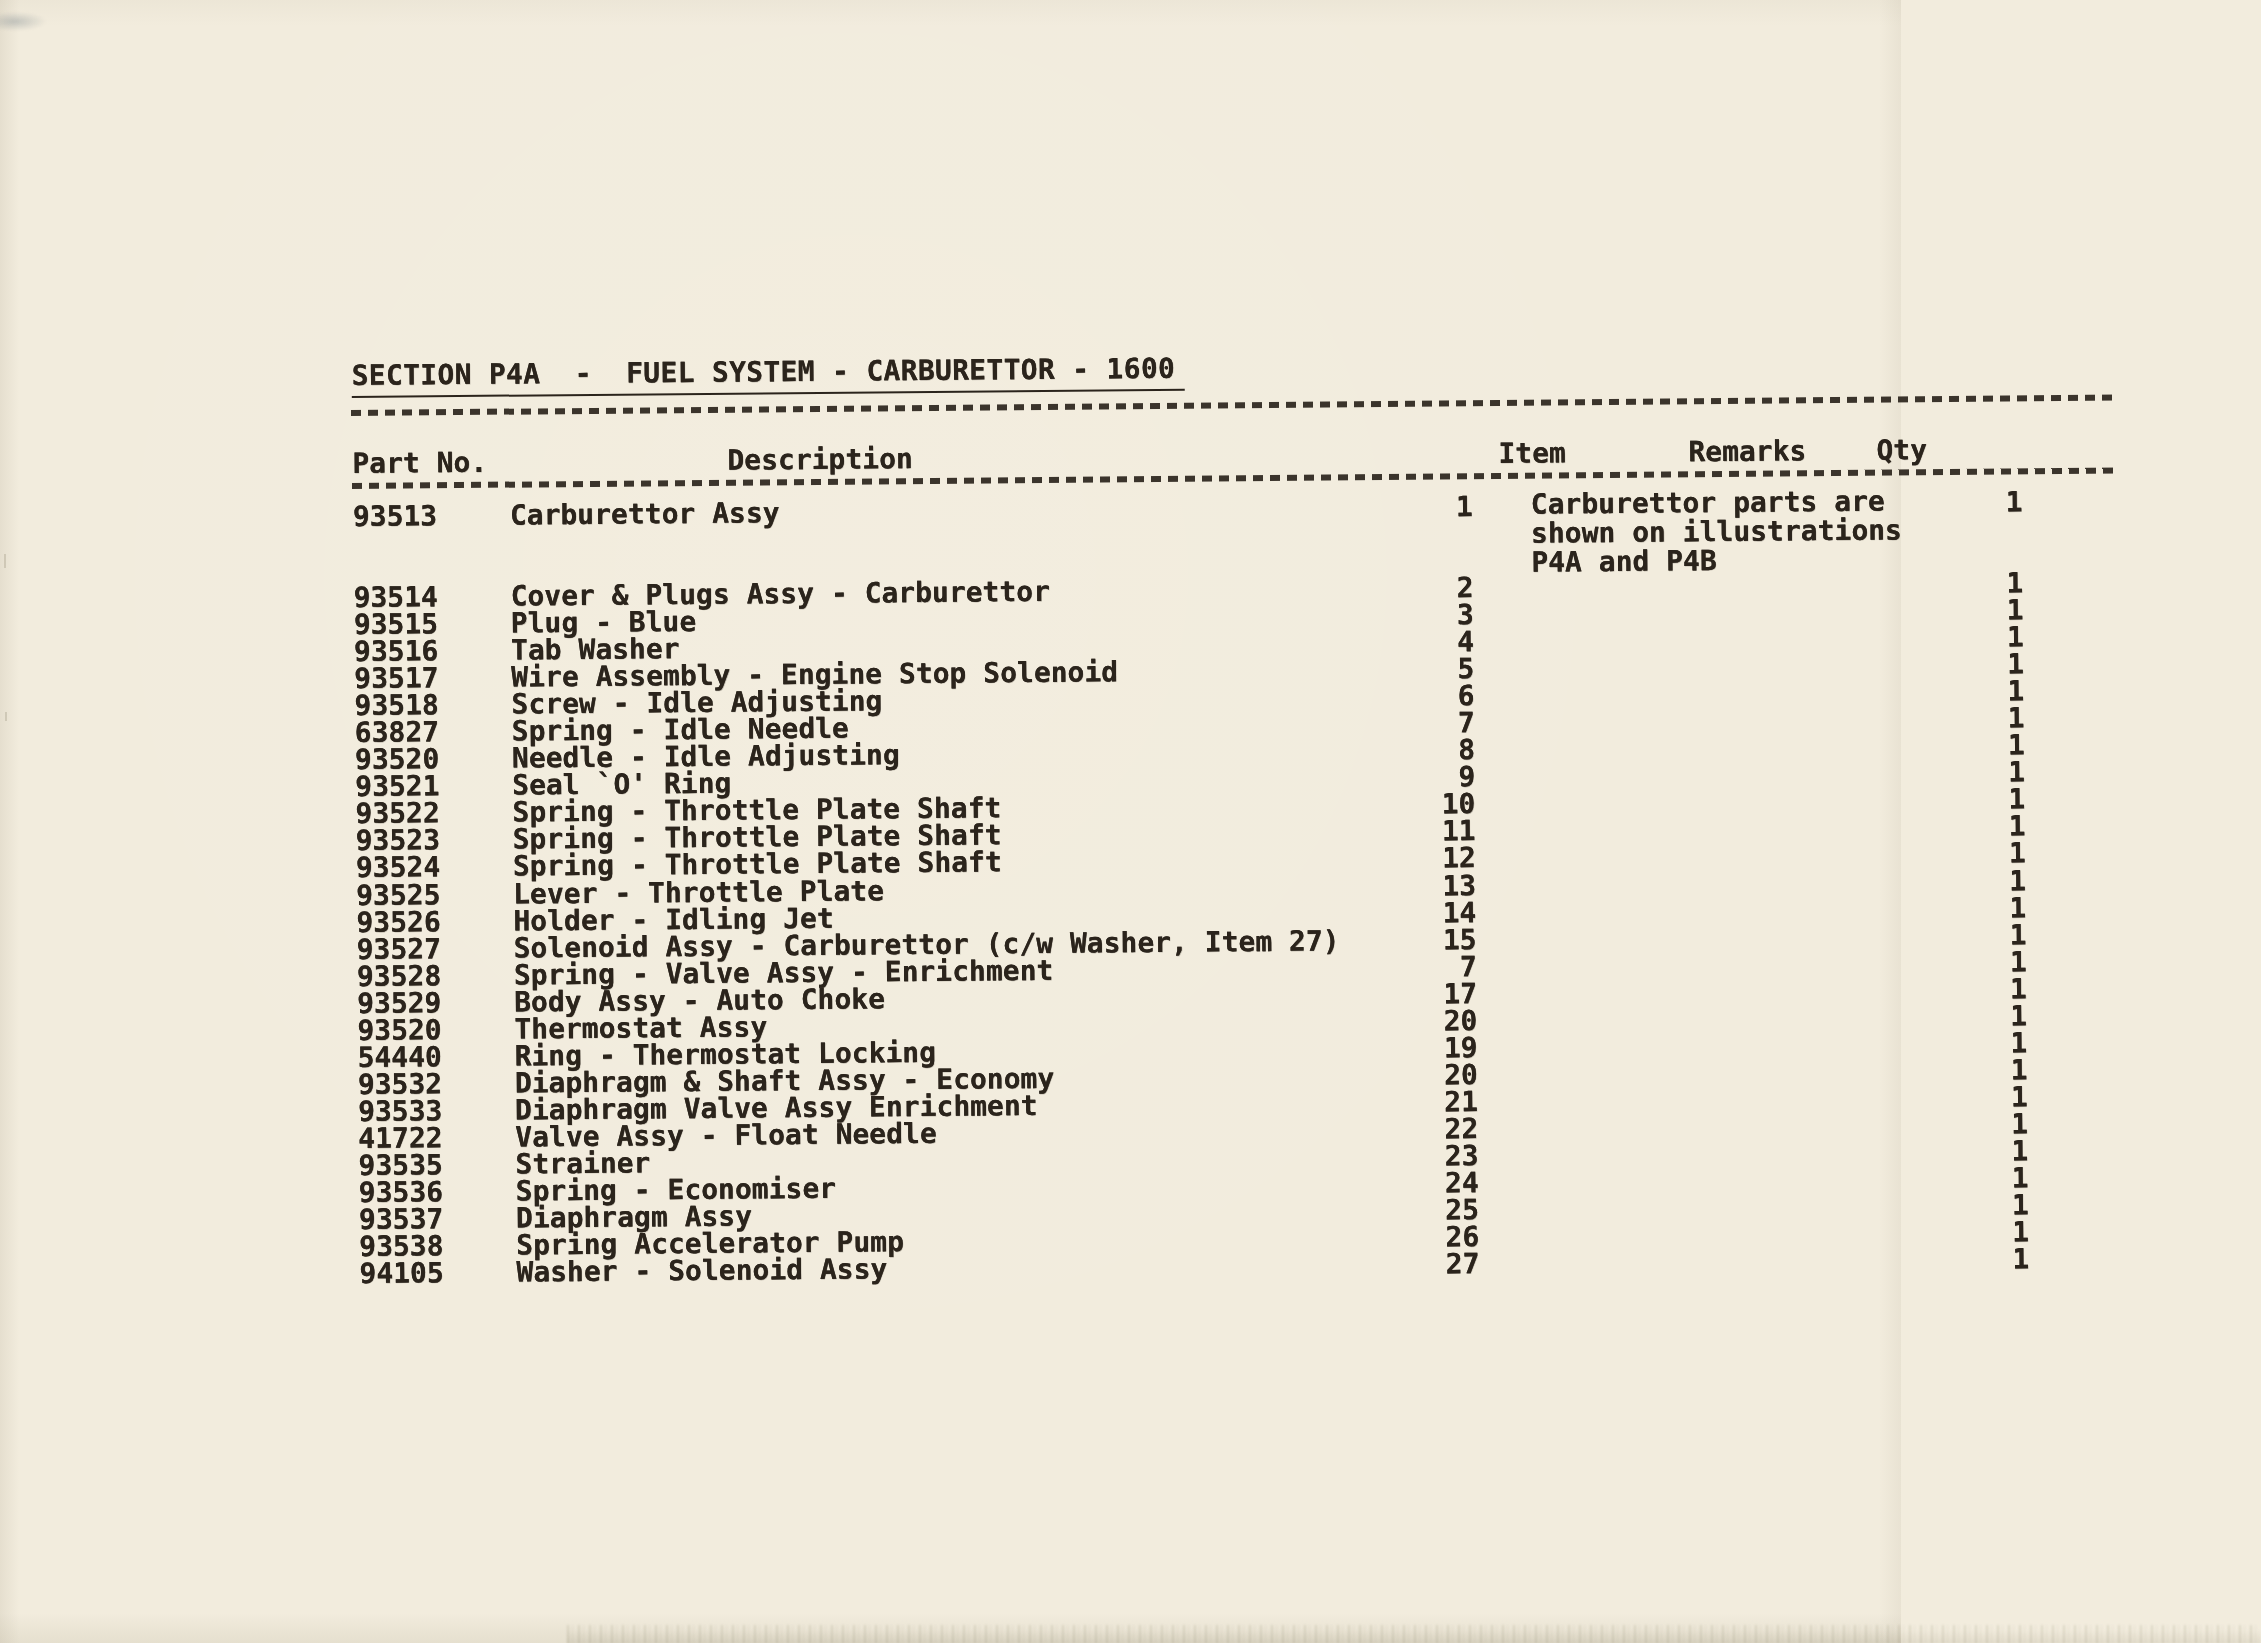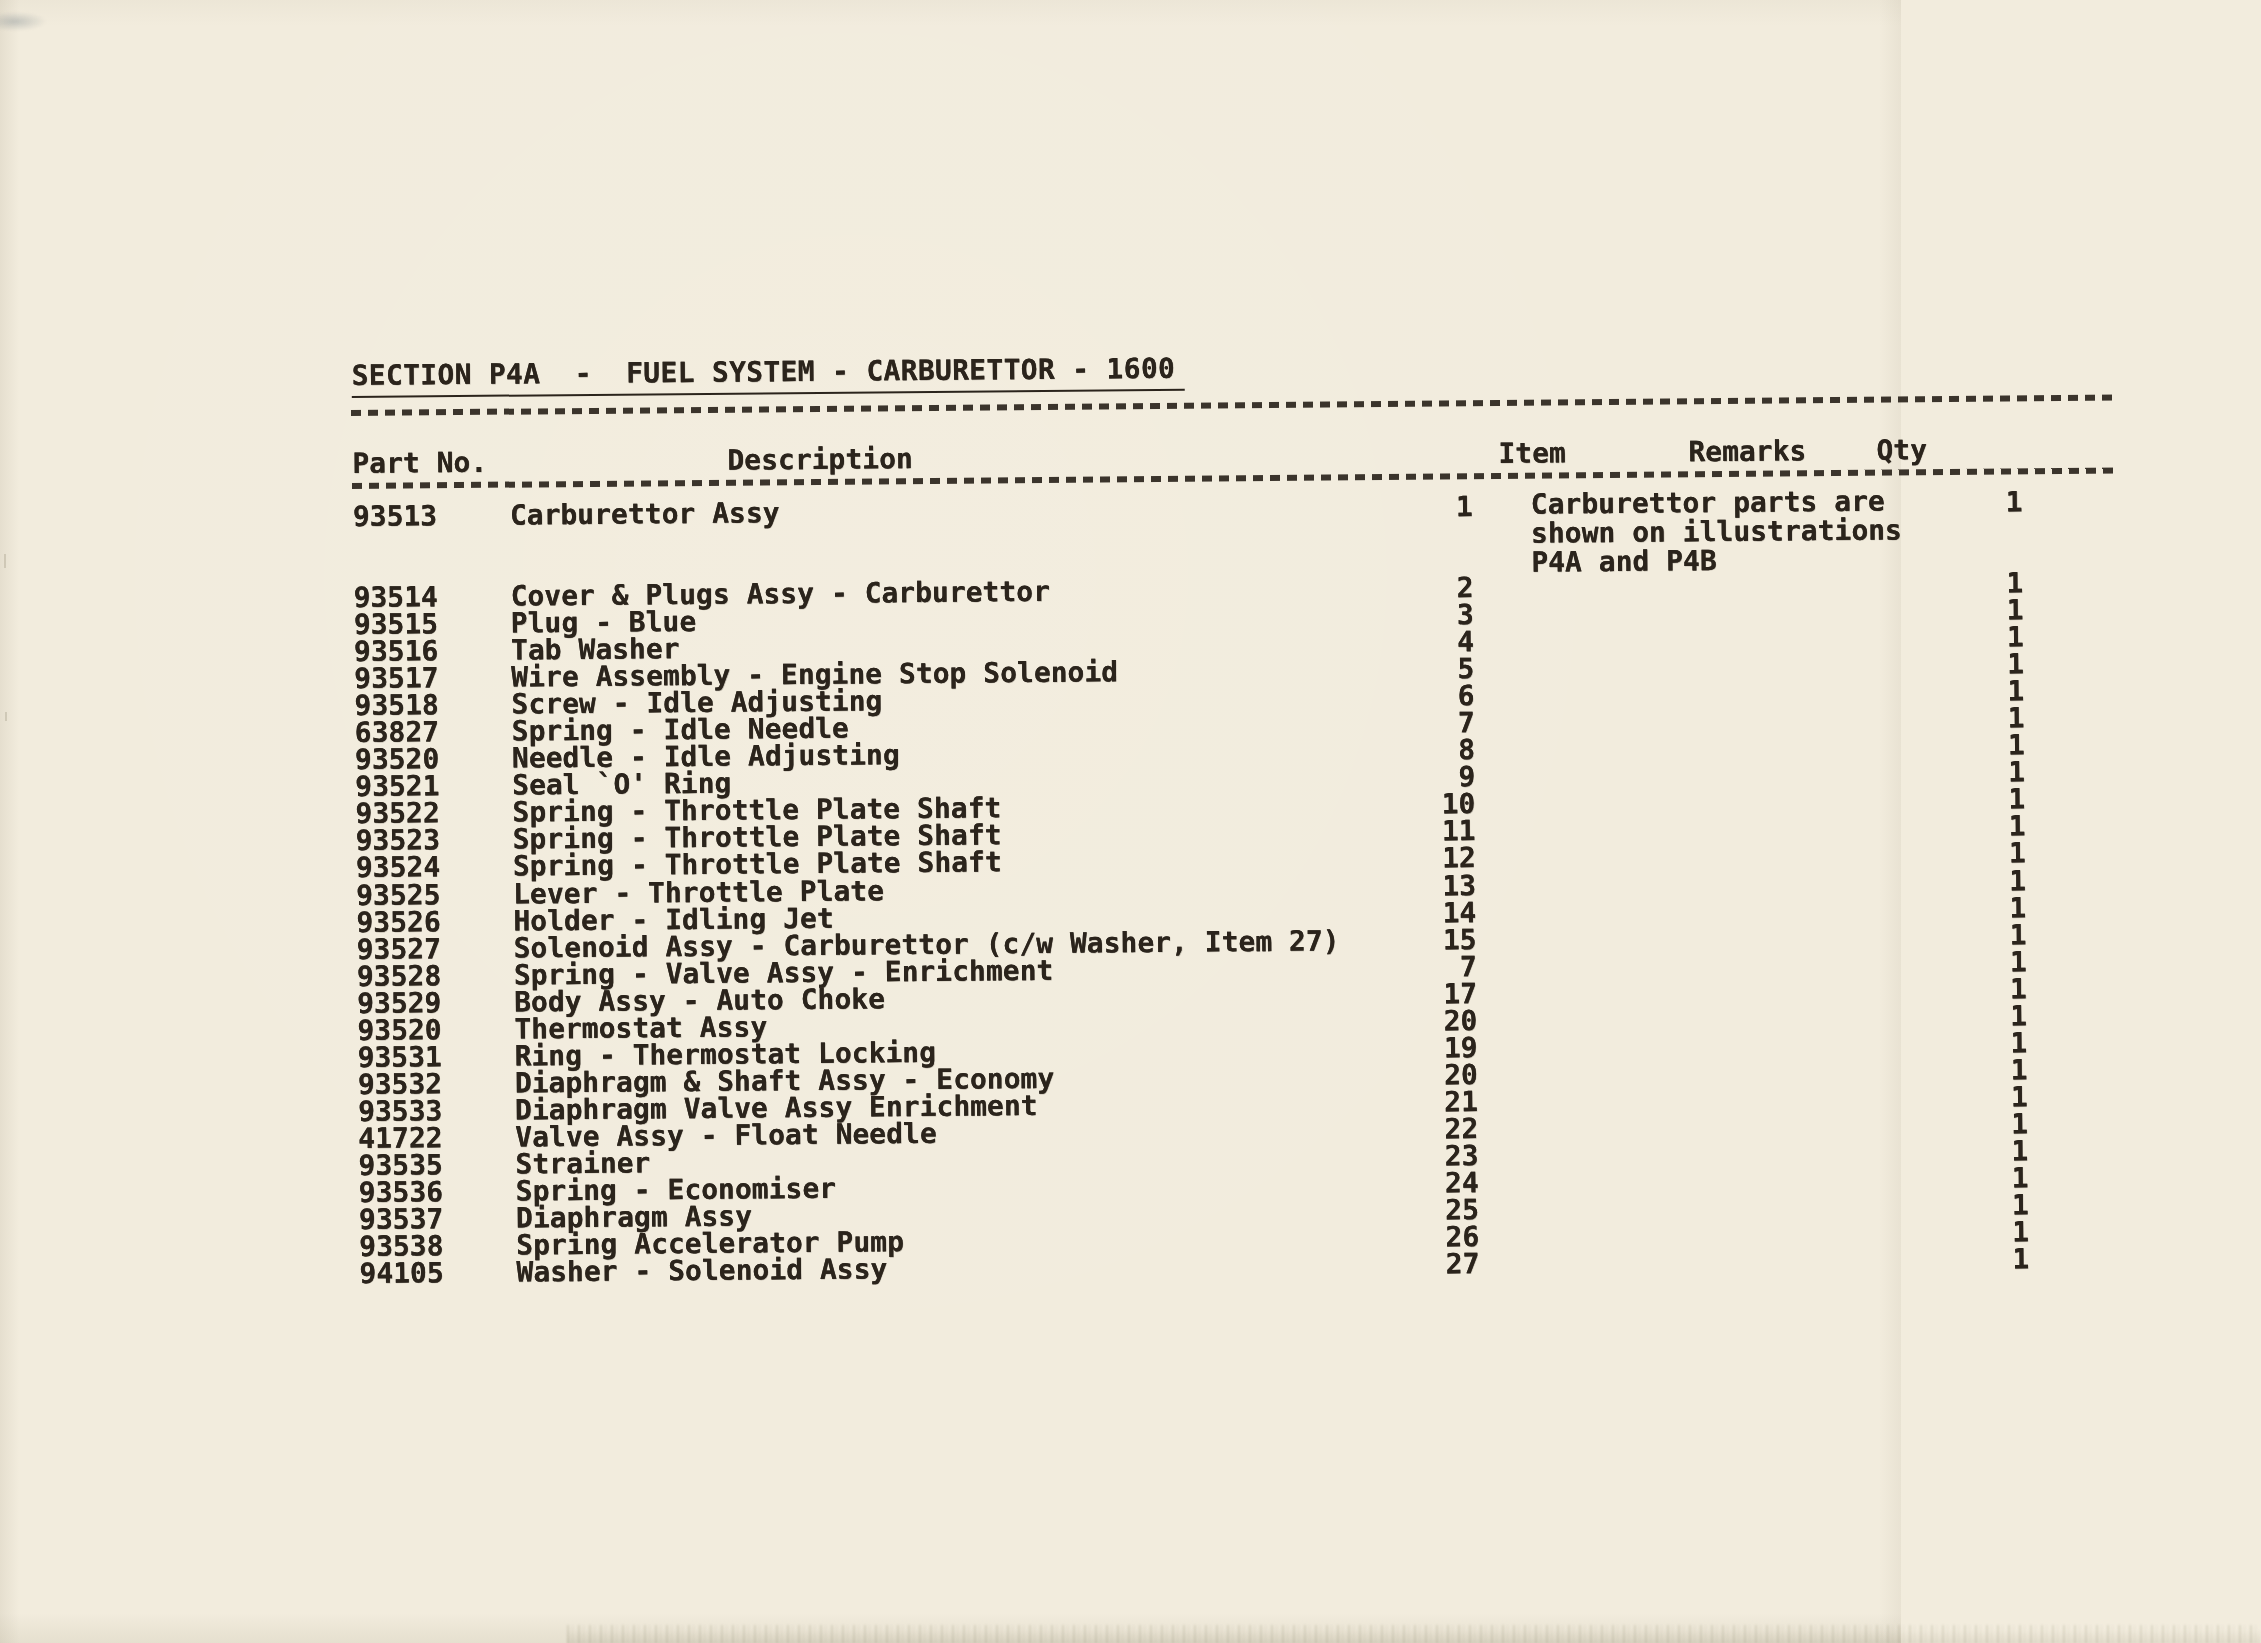--- a/index.html
+++ b/index.html
@@ -237,21 +237,21 @@
           <span class="cell c-item">17</span>
           <span class="cell c-qty">1</span>
         </div>
         <div class="row" style="top: 1017px;">
           <span class="cell c-part">93520</span>
           <span class="cell c-desc">Thermostat Assy</span>
           <span class="cell c-item">20</span>
           <span class="cell c-qty">1</span>
         </div>
         <div class="row" style="top: 1044px;">
-          <span class="cell c-part">93531</span>
+          <span class="cell c-part">54440</span>
           <span class="cell c-desc">Ring - Thermostat Locking</span>
           <span class="cell c-item">19</span>
           <span class="cell c-qty">1</span>
         </div>
         <div class="row" style="top: 1071px;">
           <span class="cell c-part">93532</span>
           <span class="cell c-desc">Diaphragm &amp; Shaft Assy - Economy</span>
           <span class="cell c-item">20</span>
           <span class="cell c-qty">1</span>
         </div>

